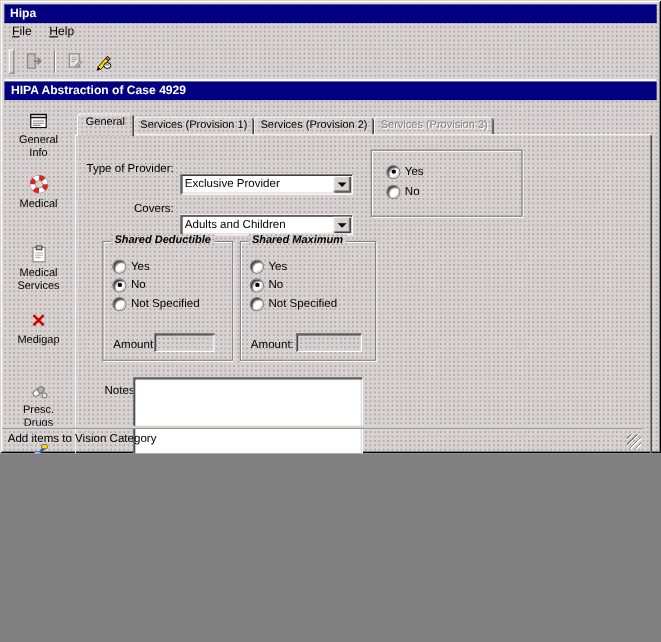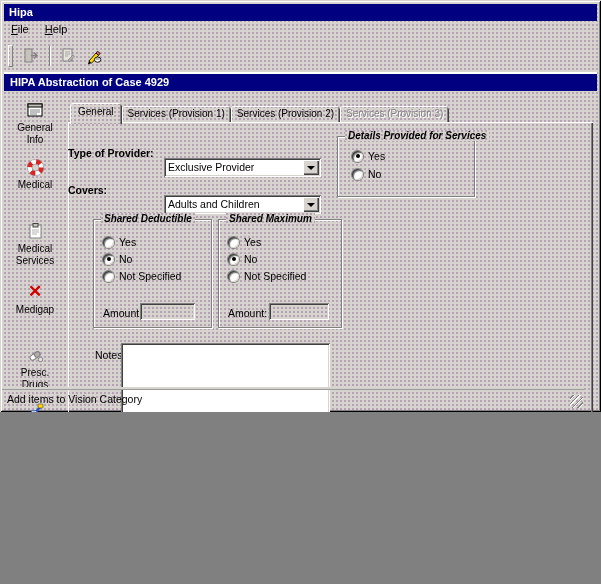--- a/index.html
+++ b/index.html
@@ -36,21 +36,21 @@
   .tab{position:relative;background-color:#d7d3cf;background-image:radial-gradient(circle at 1px 1px,#b5a2b5 .9px,transparent 1px);background-size:4px 4px;
        padding:2px 6px 3px;font-size:10px;white-space:nowrap;border-radius:3px 3px 0 0;
        box-shadow:inset 1px 0 0 #fff,inset 0 1px 0 #fff,inset -1px 0 0 #404040,inset -2px 0 0 #808080;cursor:default;}
   .tab.active{padding:3px 8px 7px;margin-bottom:-2px;z-index:4;}
   .tab.disabled{color:#848284;text-shadow:1px 1px 0 #fff;}
 
   .panel{position:absolute;left:68px;top:122px;width:525px;height:388px;
          box-shadow:inset 1px 1px 0 #fff,inset -1px -1px 0 #404040,inset -2px -2px 0 #808080;}
 
   .flabel{position:absolute;font-size:10.5px;}
-  .ralign{text-align:left;font-weight:bold;}
+  .ralign{text-align:right;}
   .combo{position:absolute;height:19px;background:#fff;box-sizing:border-box;
          box-shadow:inset 1px 1px 0 #808080,inset -1px -1px 0 #fff,inset 2px 2px 0 #404040,inset -2px -2px 0 #d7d3cf;margin-top:16px;}
   .combo .val{position:absolute;left:4px;top:3px;font-size:10.5px;white-space:nowrap;}
   .combo .btn{position:absolute;right:2px;top:2px;bottom:2px;width:16px;background:#d7d3cf;
               box-shadow:inset 1px 1px 0 #fff,inset -1px -1px 0 #404040,inset -2px -2px 0 #808080;
               display:flex;align-items:center;justify-content:center;}
   .arrow-down{width:0;height:0;border-left:4px solid transparent;border-right:4px solid transparent;border-top:4px solid #000;}
 
   .group{position:absolute;border:1px solid #808080;box-shadow:inset 1px 1px 0 #fff,1px 1px 0 #fff;}
   .gtitle{position:absolute;top:-7px;left:7px;padding:0 3px;font-weight:bold;font-style:italic;font-size:10px;white-space:nowrap;
@@ -217,21 +217,20 @@
 
     <div class="flabel ralign" style="left:0;top:25px;width:90px;">Type of Provider:</div>
     <div class="combo" style="left:96px;top:20px;width:157px;">
       <span class="val">Exclusive Provider</span>
       <span class="btn">
           <span class="arrow-down"></span>
         </span>
     </div>
 
     <div class="group" style="left:269px;top:14px;width:136px;height:59px;">
-      <span class="gtitle">Details Provided for Services</span>
       <div class="radio-row" style="left:14px;top:13px;">
         <span class="radio checked"></span>
         <span>Yes</span>
       </div>
       <div class="radio-row" style="left:14px;top:31px;">
         <span class="radio"></span>
         <span>No</span>
       </div>
     </div>
 

